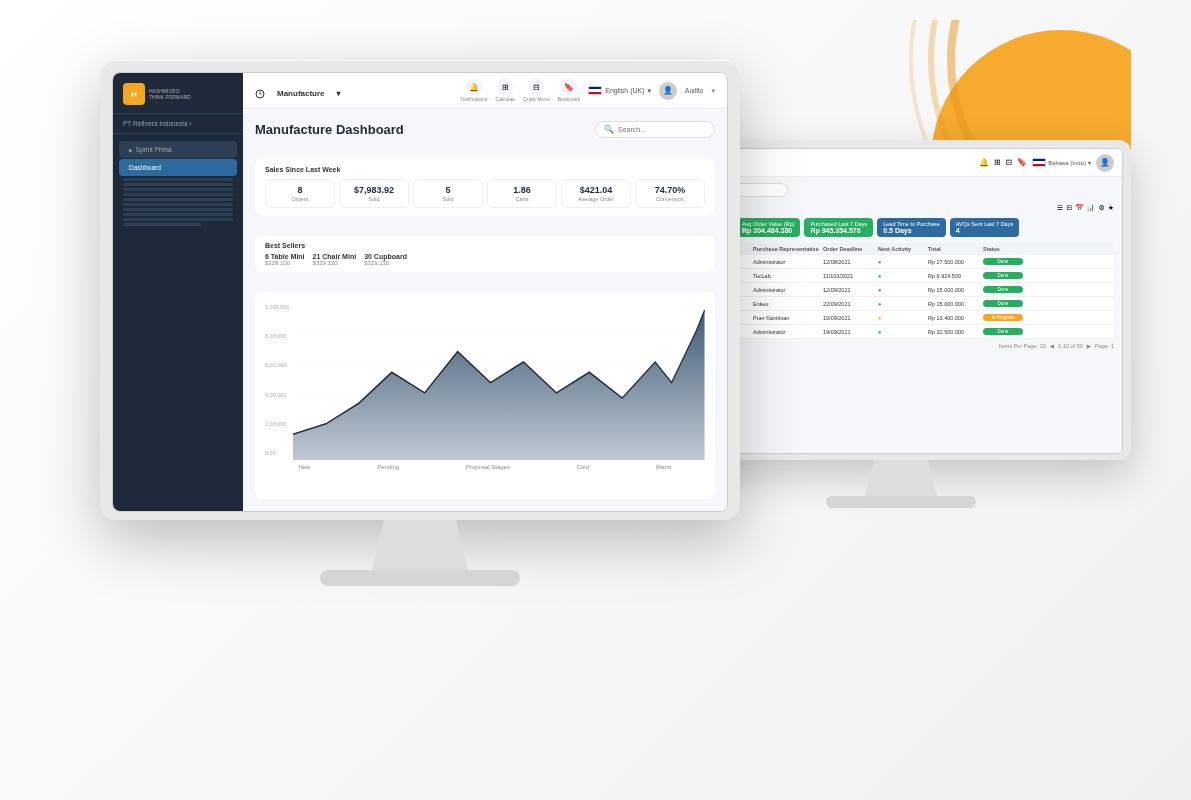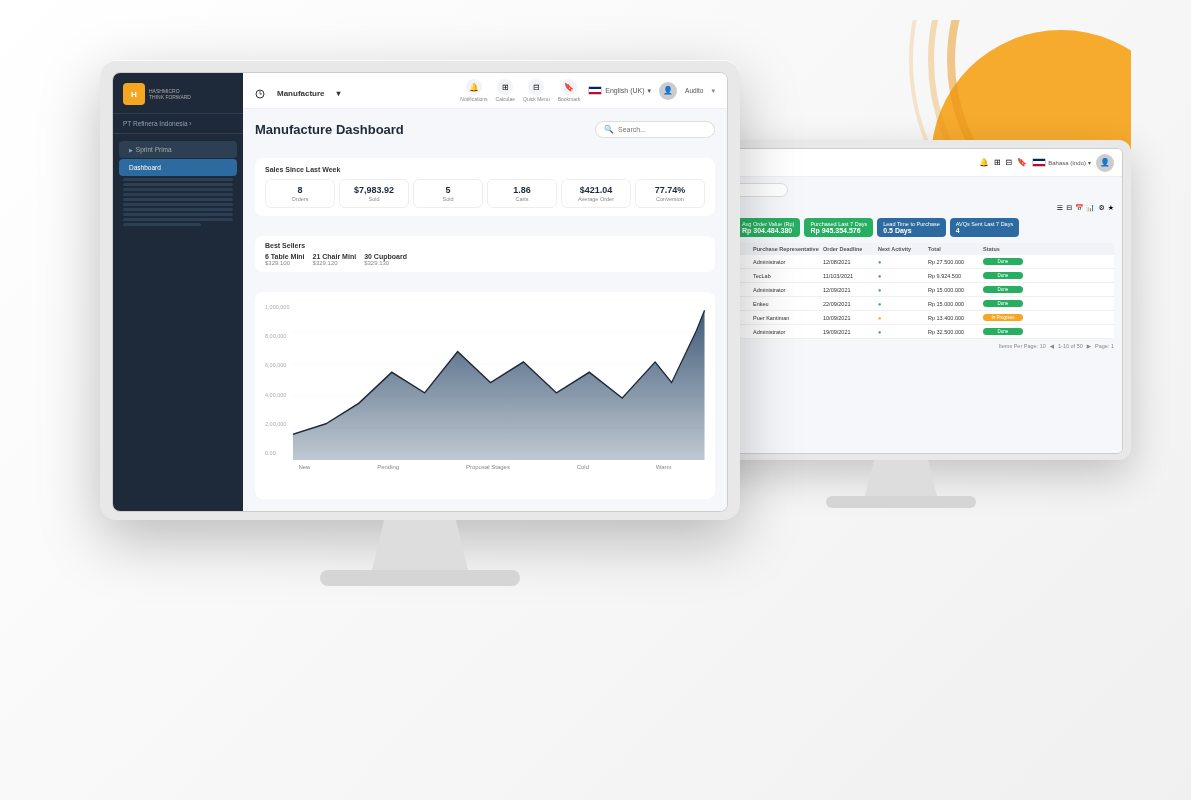--- a/index.html
+++ b/index.html
@@ -780,21 +780,21 @@
                 </div>
                 <div class="stat-card">
                   <div class="stat-value">1.86</div>
                   <div class="stat-label">Carts</div>
                 </div>
                 <div class="stat-card">
                   <div class="stat-value">$421.04</div>
                   <div class="stat-label">Average Order</div>
                 </div>
                 <div class="stat-card">
-                  <div class="stat-value">77.74%</div>
+                  <div class="stat-value">74.70%</div>
                   <div class="stat-label">Conversion</div>
                 </div>
               </div>
             </div>
 
             <div class="bestsellers-section">
               <div class="bestsellers-title">Best Sellers</div>
               <div class="bestsellers-row">
                 <div class="bestseller-item">
                   <div class="bestseller-name">6 Table Mini</div>

